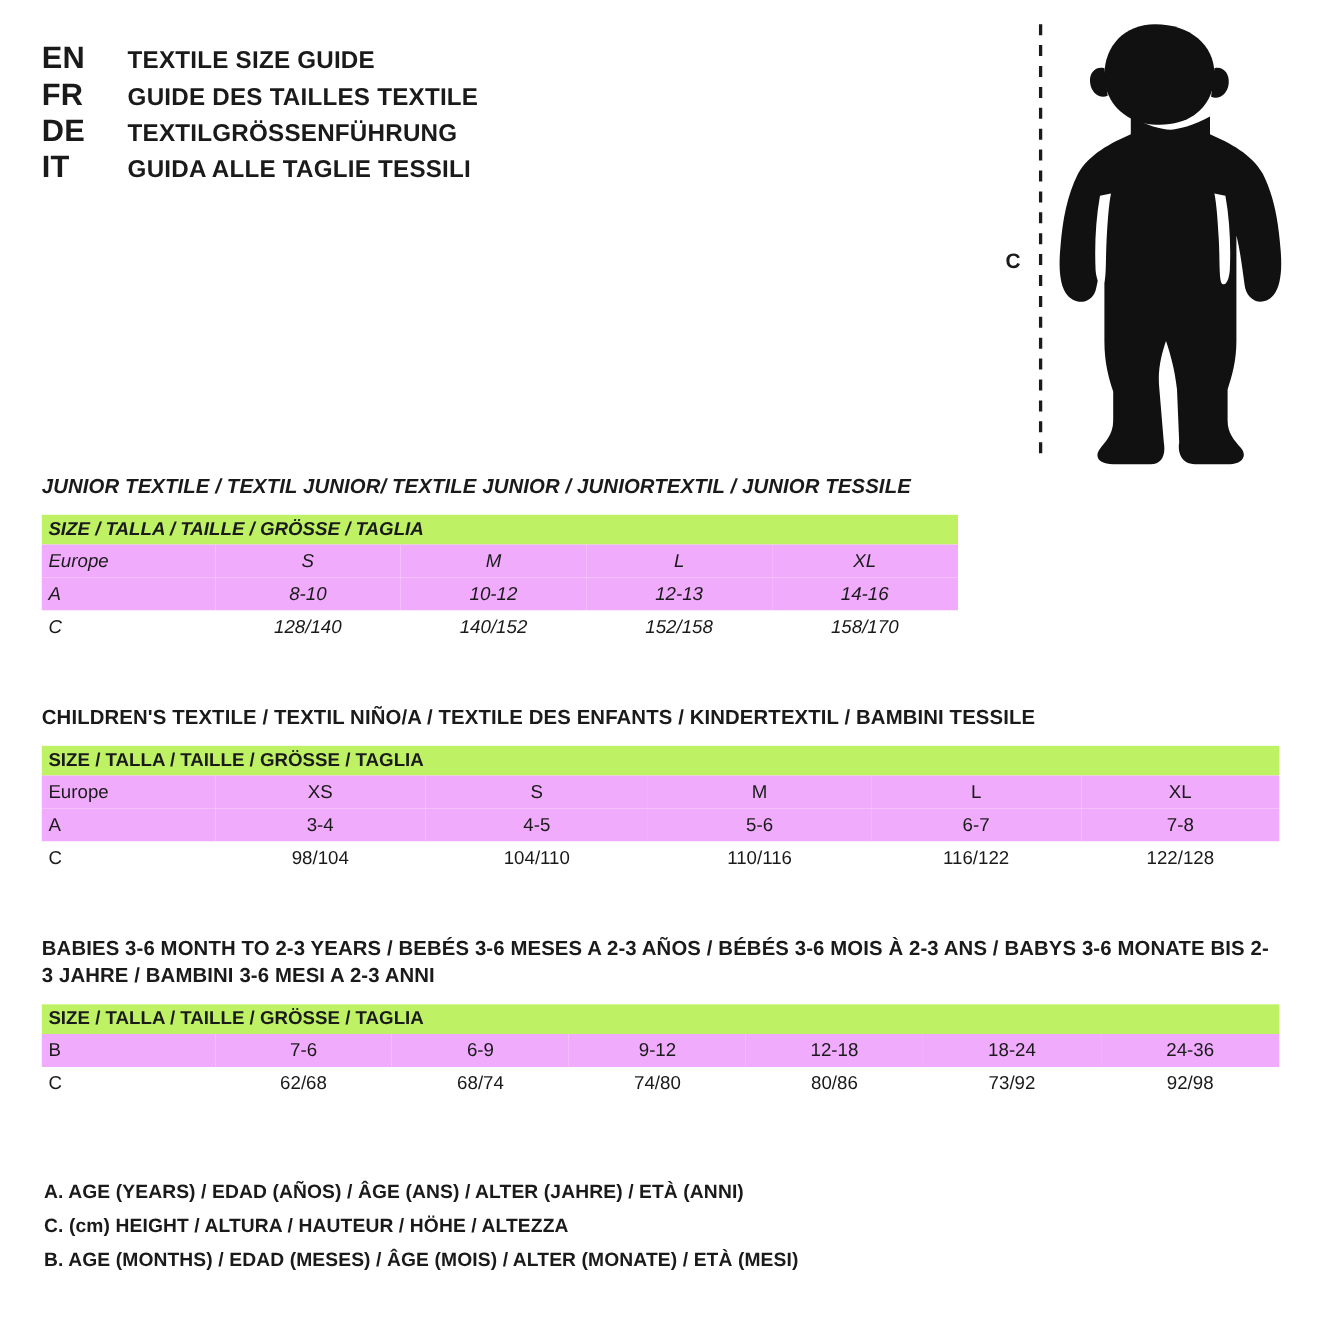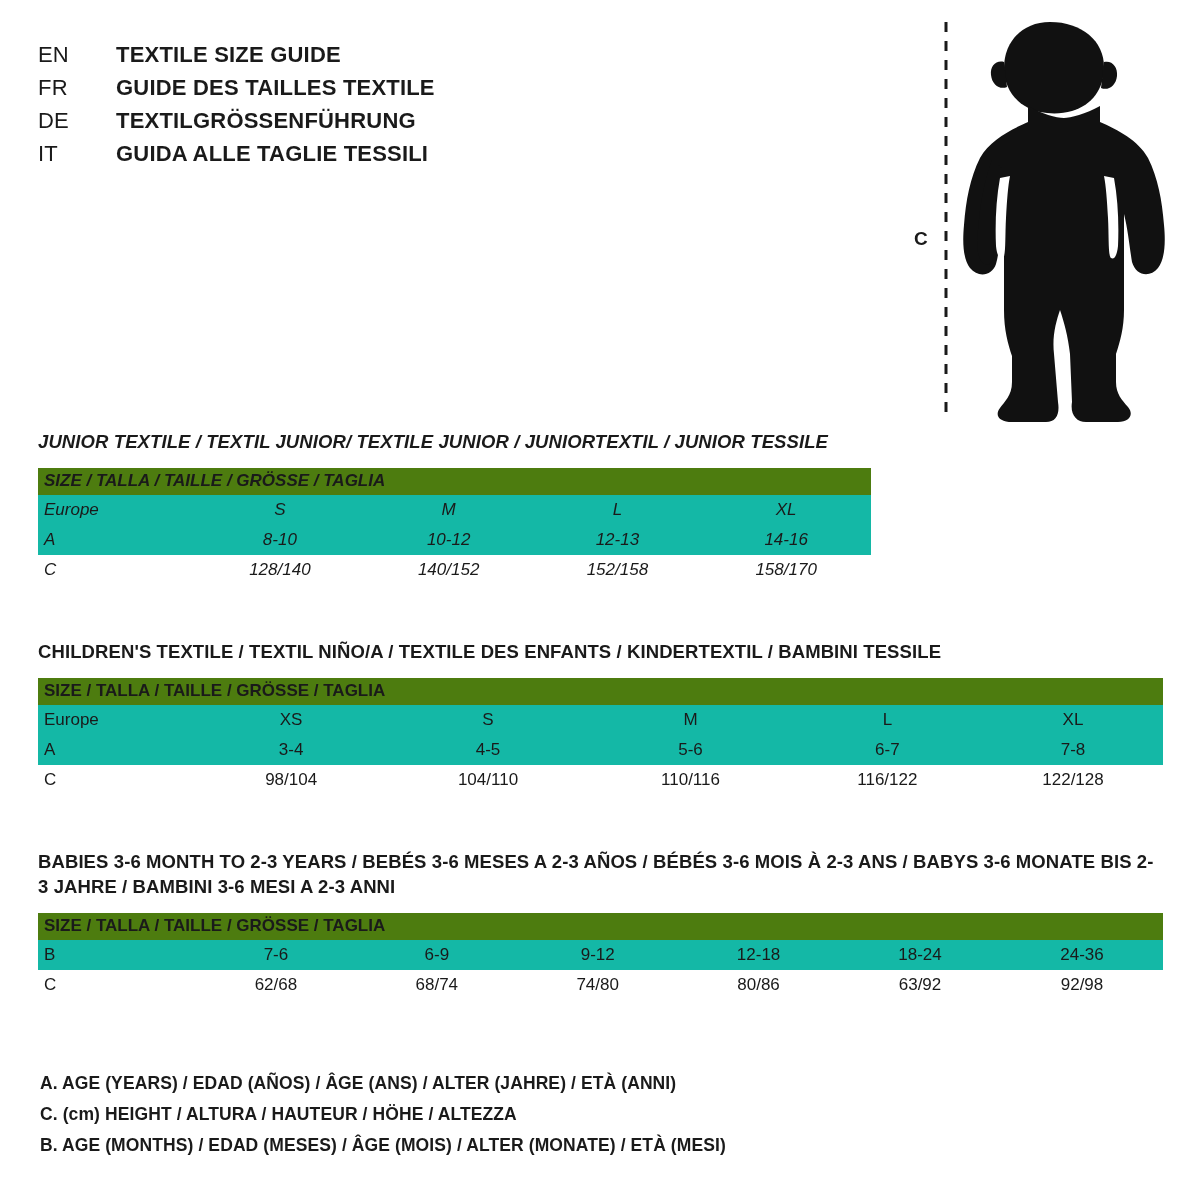--- a/index.html
+++ b/index.html
@@ -23,22 +23,22 @@
     left: 38px;
     width: 620px;
   }
   .header-row {
     display: flex;
     align-items: baseline;
     height: 33px;
   }
   .header-lang {
     width: 78px;
-    font-size: 22px;
-    font-weight: normal;
+    font-size: 28px;
+    font-weight: bold;
     letter-spacing: 0.2px;
   }
   .header-text {
     font-size: 22px;
     font-weight: bold;
     letter-spacing: 0.2px;
     margin-top: 12px;
   }
 
   
@@ -76,25 +76,25 @@
     width: 100%;
     table-layout: fixed;
   }
   td {
     font-size: 17px;
     padding: 0;
     height: 30px;
     vertical-align: middle;
   }
   .band-row td {
-    background: #4d7c0f;
+    background: #bef264;
     font-weight: bold;
     height: 27px;
   }
-  .row-shade td { background: #14b8a6; }
+  .row-shade td { background: #f0abfc; }
   .row-plain td { background: #ffffff; }
   .cell-label {
     padding-left: 6px;
     text-align: left;
   }
   .cell-val { text-align: center; }
   .band-label { padding-left: 6px; }
 
   
   .notes {
@@ -268,21 +268,21 @@
         <td class="cell-val">12-18</td>
         <td class="cell-val">18-24</td>
         <td class="cell-val">24-36</td>
       </tr>
       <tr class="row-plain">
         <td class="cell-label">C</td>
         <td class="cell-val">62/68</td>
         <td class="cell-val">68/74</td>
         <td class="cell-val">74/80</td>
         <td class="cell-val">80/86</td>
-        <td class="cell-val">63/92</td>
+        <td class="cell-val">73/92</td>
         <td class="cell-val">92/98</td>
       </tr>
     </tbody>
   </table>
 </div>
 
 <div class="notes">
   <div class="note">A. AGE (YEARS) / EDAD (AÑOS) / ÂGE (ANS) / ALTER (JAHRE) / ETÀ (ANNI)</div>
   <div class="note">C. (cm) HEIGHT / ALTURA / HAUTEUR / HÖHE / ALTEZZA</div>
   <div class="note">B. AGE (MONTHS) / EDAD (MESES) / ÂGE (MOIS) / ALTER (MONATE) / ETÀ (MESI)</div>

